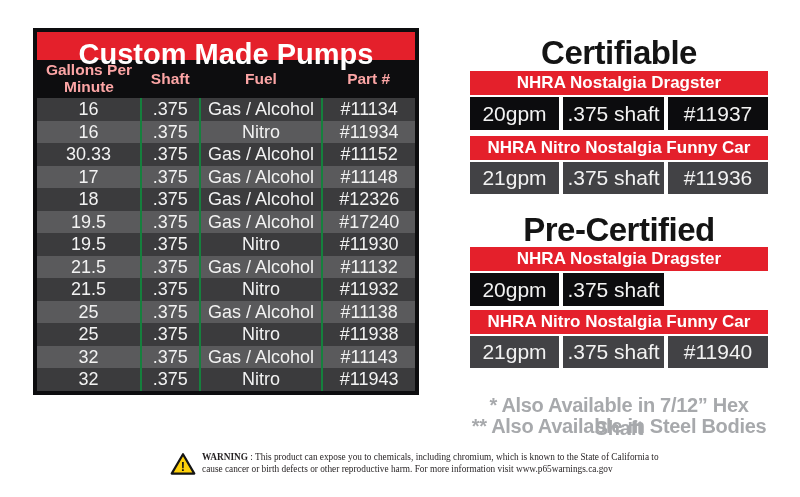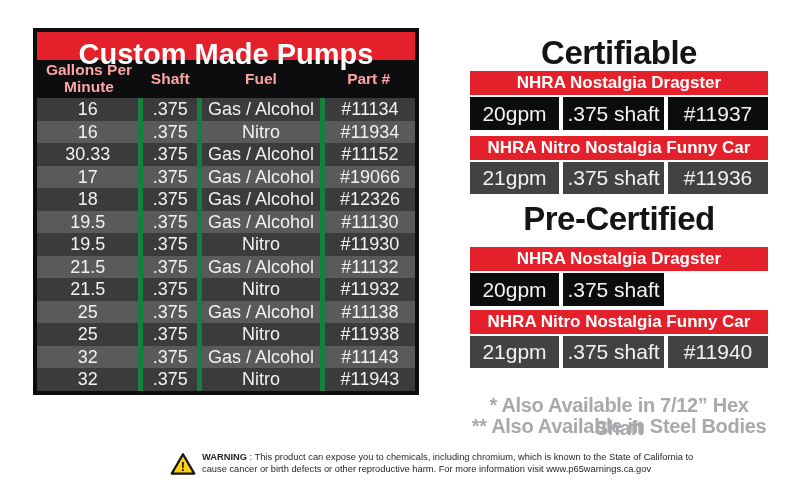--- a/index.html
+++ b/index.html
@@ -25,21 +25,21 @@
   .pump-table col.c3 { width:32.5%; }
   .pump-table col.c4 { width:24.5%; }
   .pump-table th {
     background:#0d0d0f; color:#fca5a5; font-size:15.5px; font-weight:bold;
     height:38px; line-height:1.08; text-align:center; vertical-align:middle; padding:0;
   }
   .pump-table td {
     height:18px; text-align:center; vertical-align:middle;
     color:#f2f2f2; font-size:18px; padding:0; line-height:22.5px;
   }
-  .pump-table td + td { border-left:5px solid #15803d; }
+  .pump-table td + td { border-left:2px solid #15803d; }
   .pump-table tr.dark td  { background:#3b3b3d; }
   .pump-table tr.light td { background:#5a5a5c; }
 
   
   .right-col { position:absolute; left:470px; top:0; width:298px; height:497px; }
   .section-title {
     position:absolute; width:100%; text-align:center;
     font-size:33px; font-weight:bold; color:#141414; letter-spacing:-0.5px;
   }
   .red-bar {
@@ -59,21 +59,21 @@
   .footnote {
     position:absolute; width:100%; text-align:center;
     color:#a7a9ac; font-size:20px; font-weight:bold; letter-spacing:-0.3px;
   }
 
   
   .warning {
     position:absolute; left:170px; top:452px; width:620px;
     display:flex; align-items:flex-start; gap:6px;
   }
-  .warn-text { font-size:9.3px; line-height:11.6px; color:#231f20; white-space:nowrap; }
+  .warn-text { font-size:9.3px; line-height:11.6px; color:#231f20; white-space:nowrap;font-family:Liberation Serif, serif; }
   .warn-text b { font-weight:bold; }
 </style>
 </head>
 <body>
 
 <div class="page">
 
   <div class="pump-wrap">
     <div class="pump-title">Custom Made Pumps</div>
     <table class="pump-table">
@@ -107,33 +107,33 @@
         <tr class="dark">
           <td>30.33</td>
           <td>.375</td>
           <td>Gas / Alcohol</td>
           <td>#11152</td>
         </tr>
         <tr class="light">
           <td>17</td>
           <td>.375</td>
           <td>Gas / Alcohol</td>
-          <td>#19066</td>
+          <td>#11148</td>
         </tr>
         <tr class="dark">
           <td>18</td>
           <td>.375</td>
           <td>Gas / Alcohol</td>
           <td>#12326</td>
         </tr>
         <tr class="light">
           <td>19.5</td>
           <td>.375</td>
           <td>Gas / Alcohol</td>
-          <td>#11130</td>
+          <td>#17240</td>
         </tr>
         <tr class="dark">
           <td>19.5</td>
           <td>.375</td>
           <td>Nitro</td>
           <td>#11930</td>
         </tr>
         <tr class="light">
           <td>21.5</td>
           <td>.375</td>
@@ -185,21 +185,21 @@
       <div class="cell part" style="line-height:33px;">#11937</div>
     </div>
 
     <div class="red-bar" style="top:136px;">NHRA Nitro Nostalgia Funny Car</div>
     <div class="spec-row style-gray" style="top:162px; height:32px;">
       <div class="cell gpm" style="line-height:32px;">21gpm</div>
       <div class="cell shaft" style="line-height:32px;">.375 shaft</div>
       <div class="cell part" style="line-height:32px;">#11936</div>
     </div>
 
-    <div class="section-title" style="top:200px;">Pre-Certified</div>
+    <div class="section-title" style="top:211px;">Pre-Certified</div>
 
     <div class="red-bar" style="top:247px;">NHRA Nostalgia Dragster</div>
     <div class="spec-row style-black" style="top:273px; height:33px;">
       <div class="cell gpm" style="line-height:33px;">20gpm</div>
       <div class="cell shaft" style="line-height:33px;">.375 shaft</div>
       <div class="cell part" style="line-height:33px;margin-top:36px;">#11941</div>
     </div>
 
     <div class="red-bar" style="top:310px;">NHRA Nitro Nostalgia Funny Car</div>
     <div class="spec-row style-gray" style="top:336px; height:32px;">

